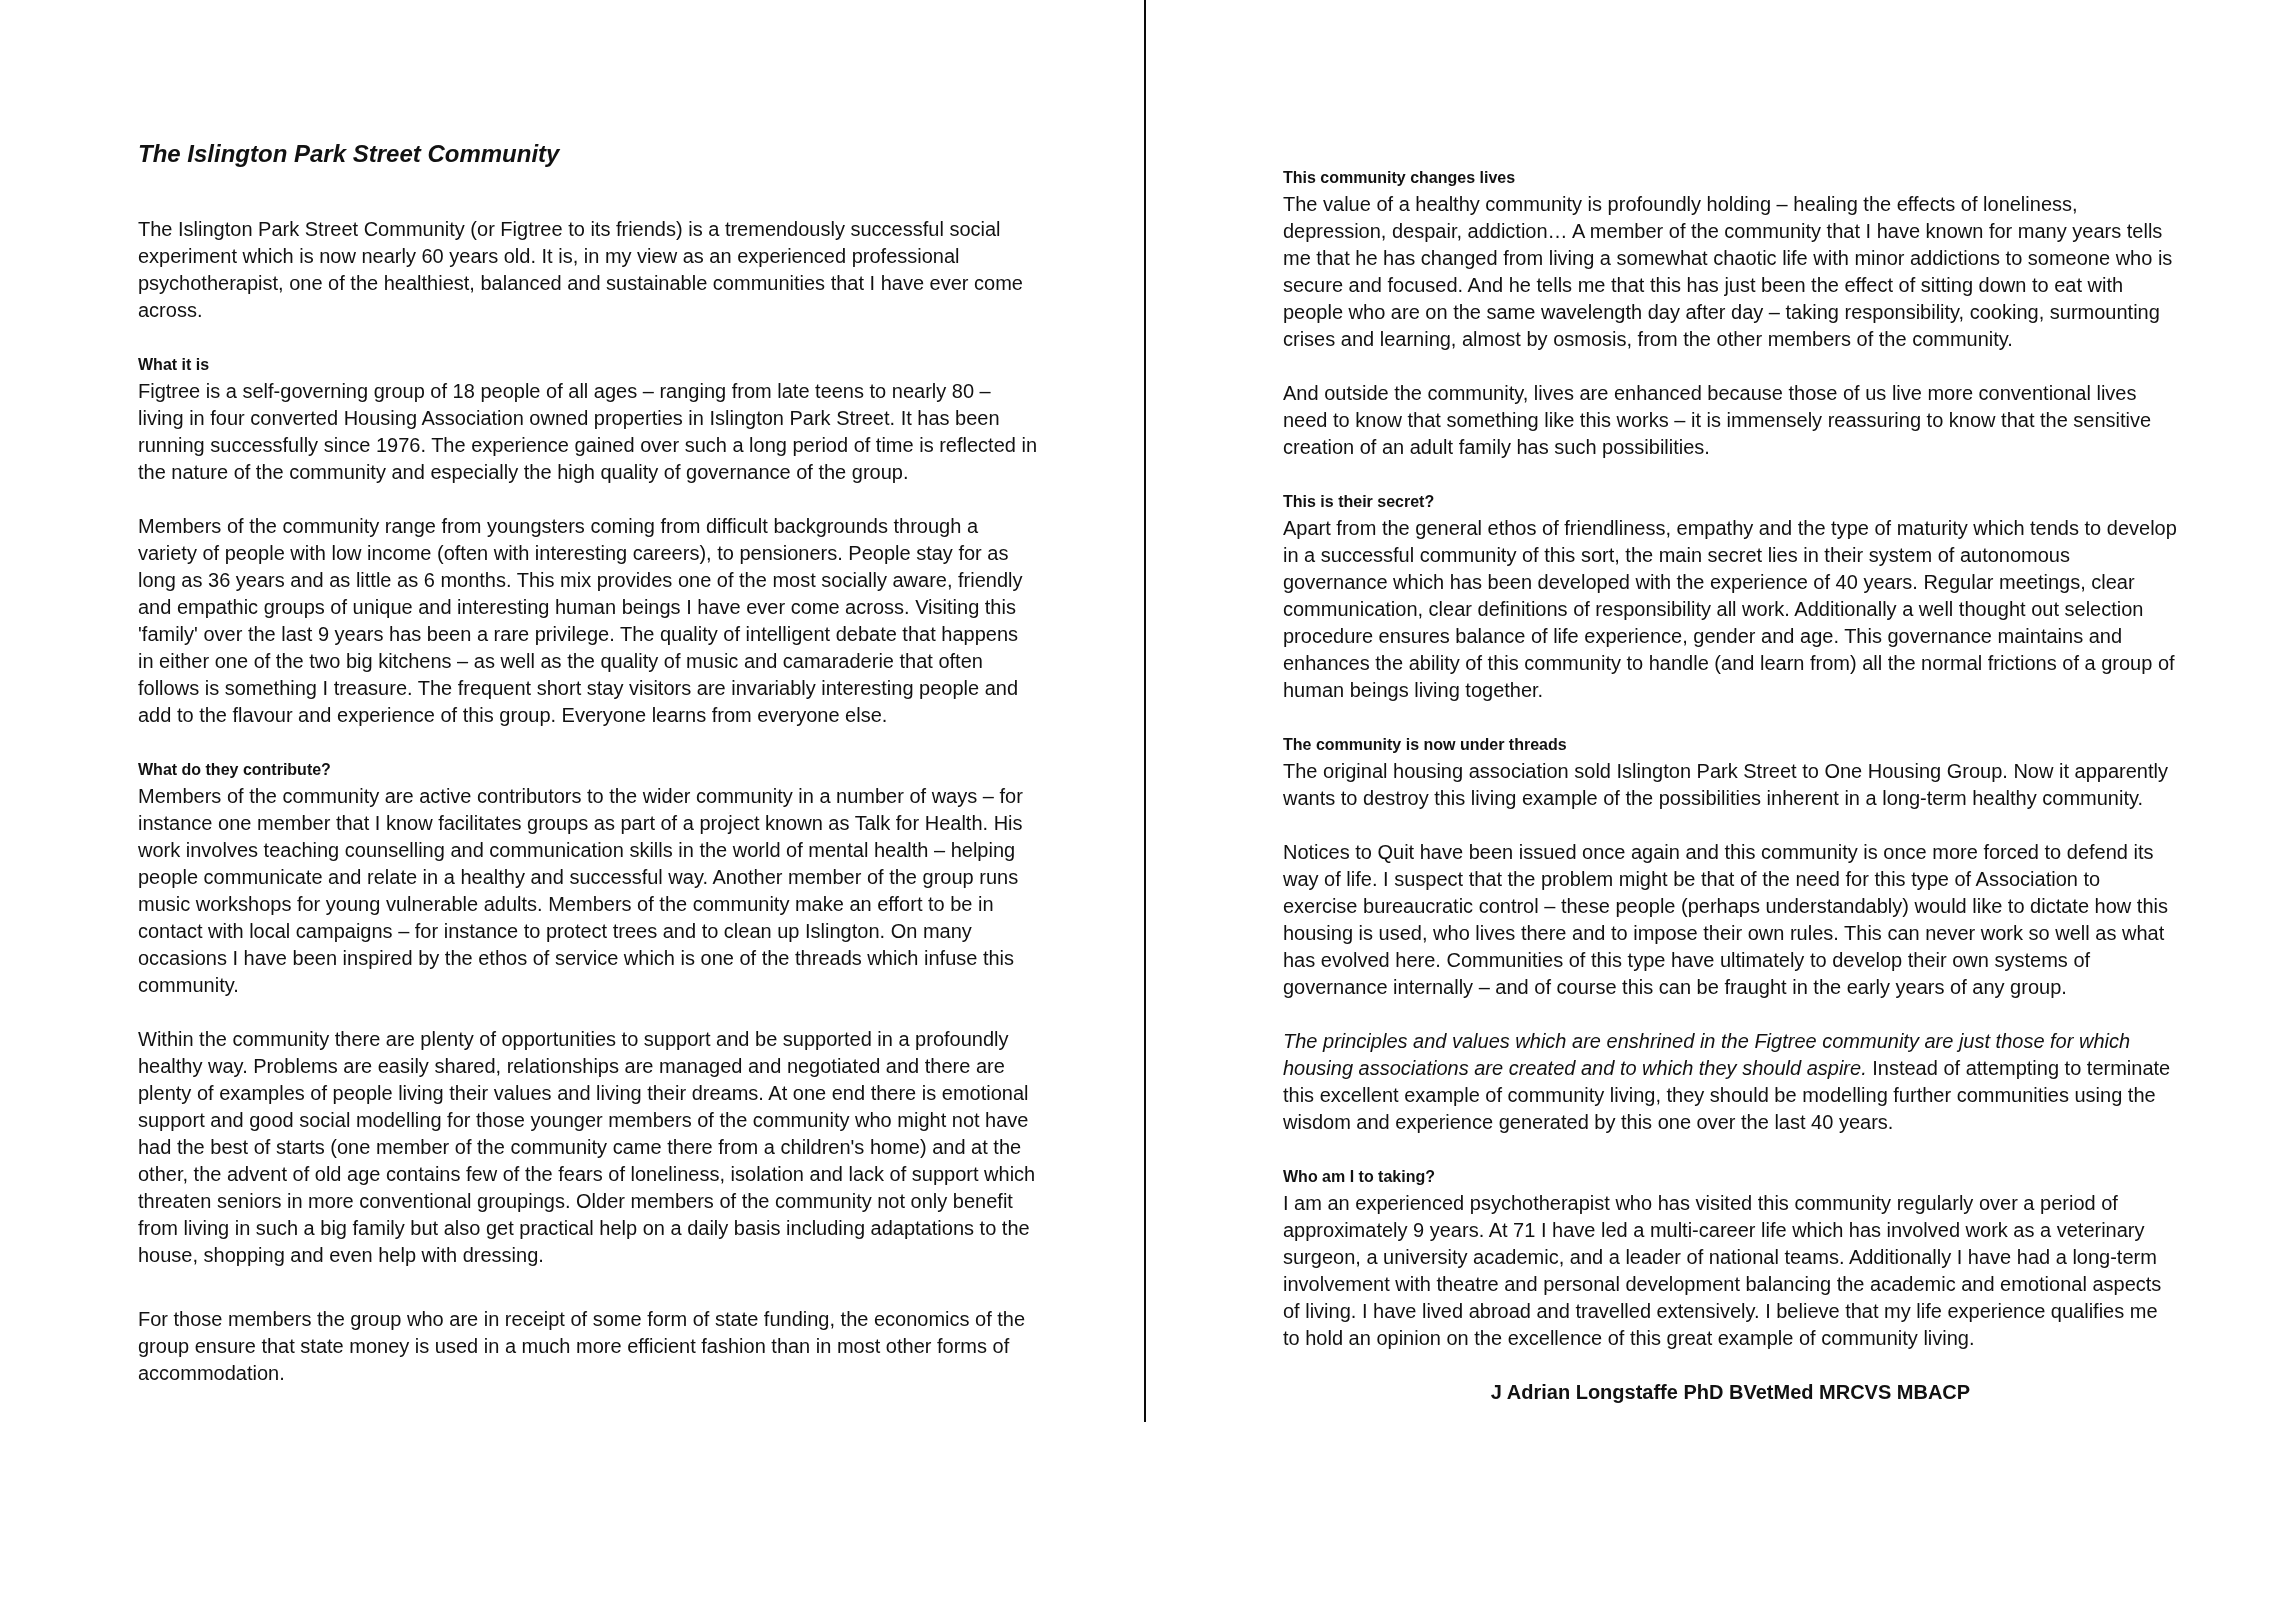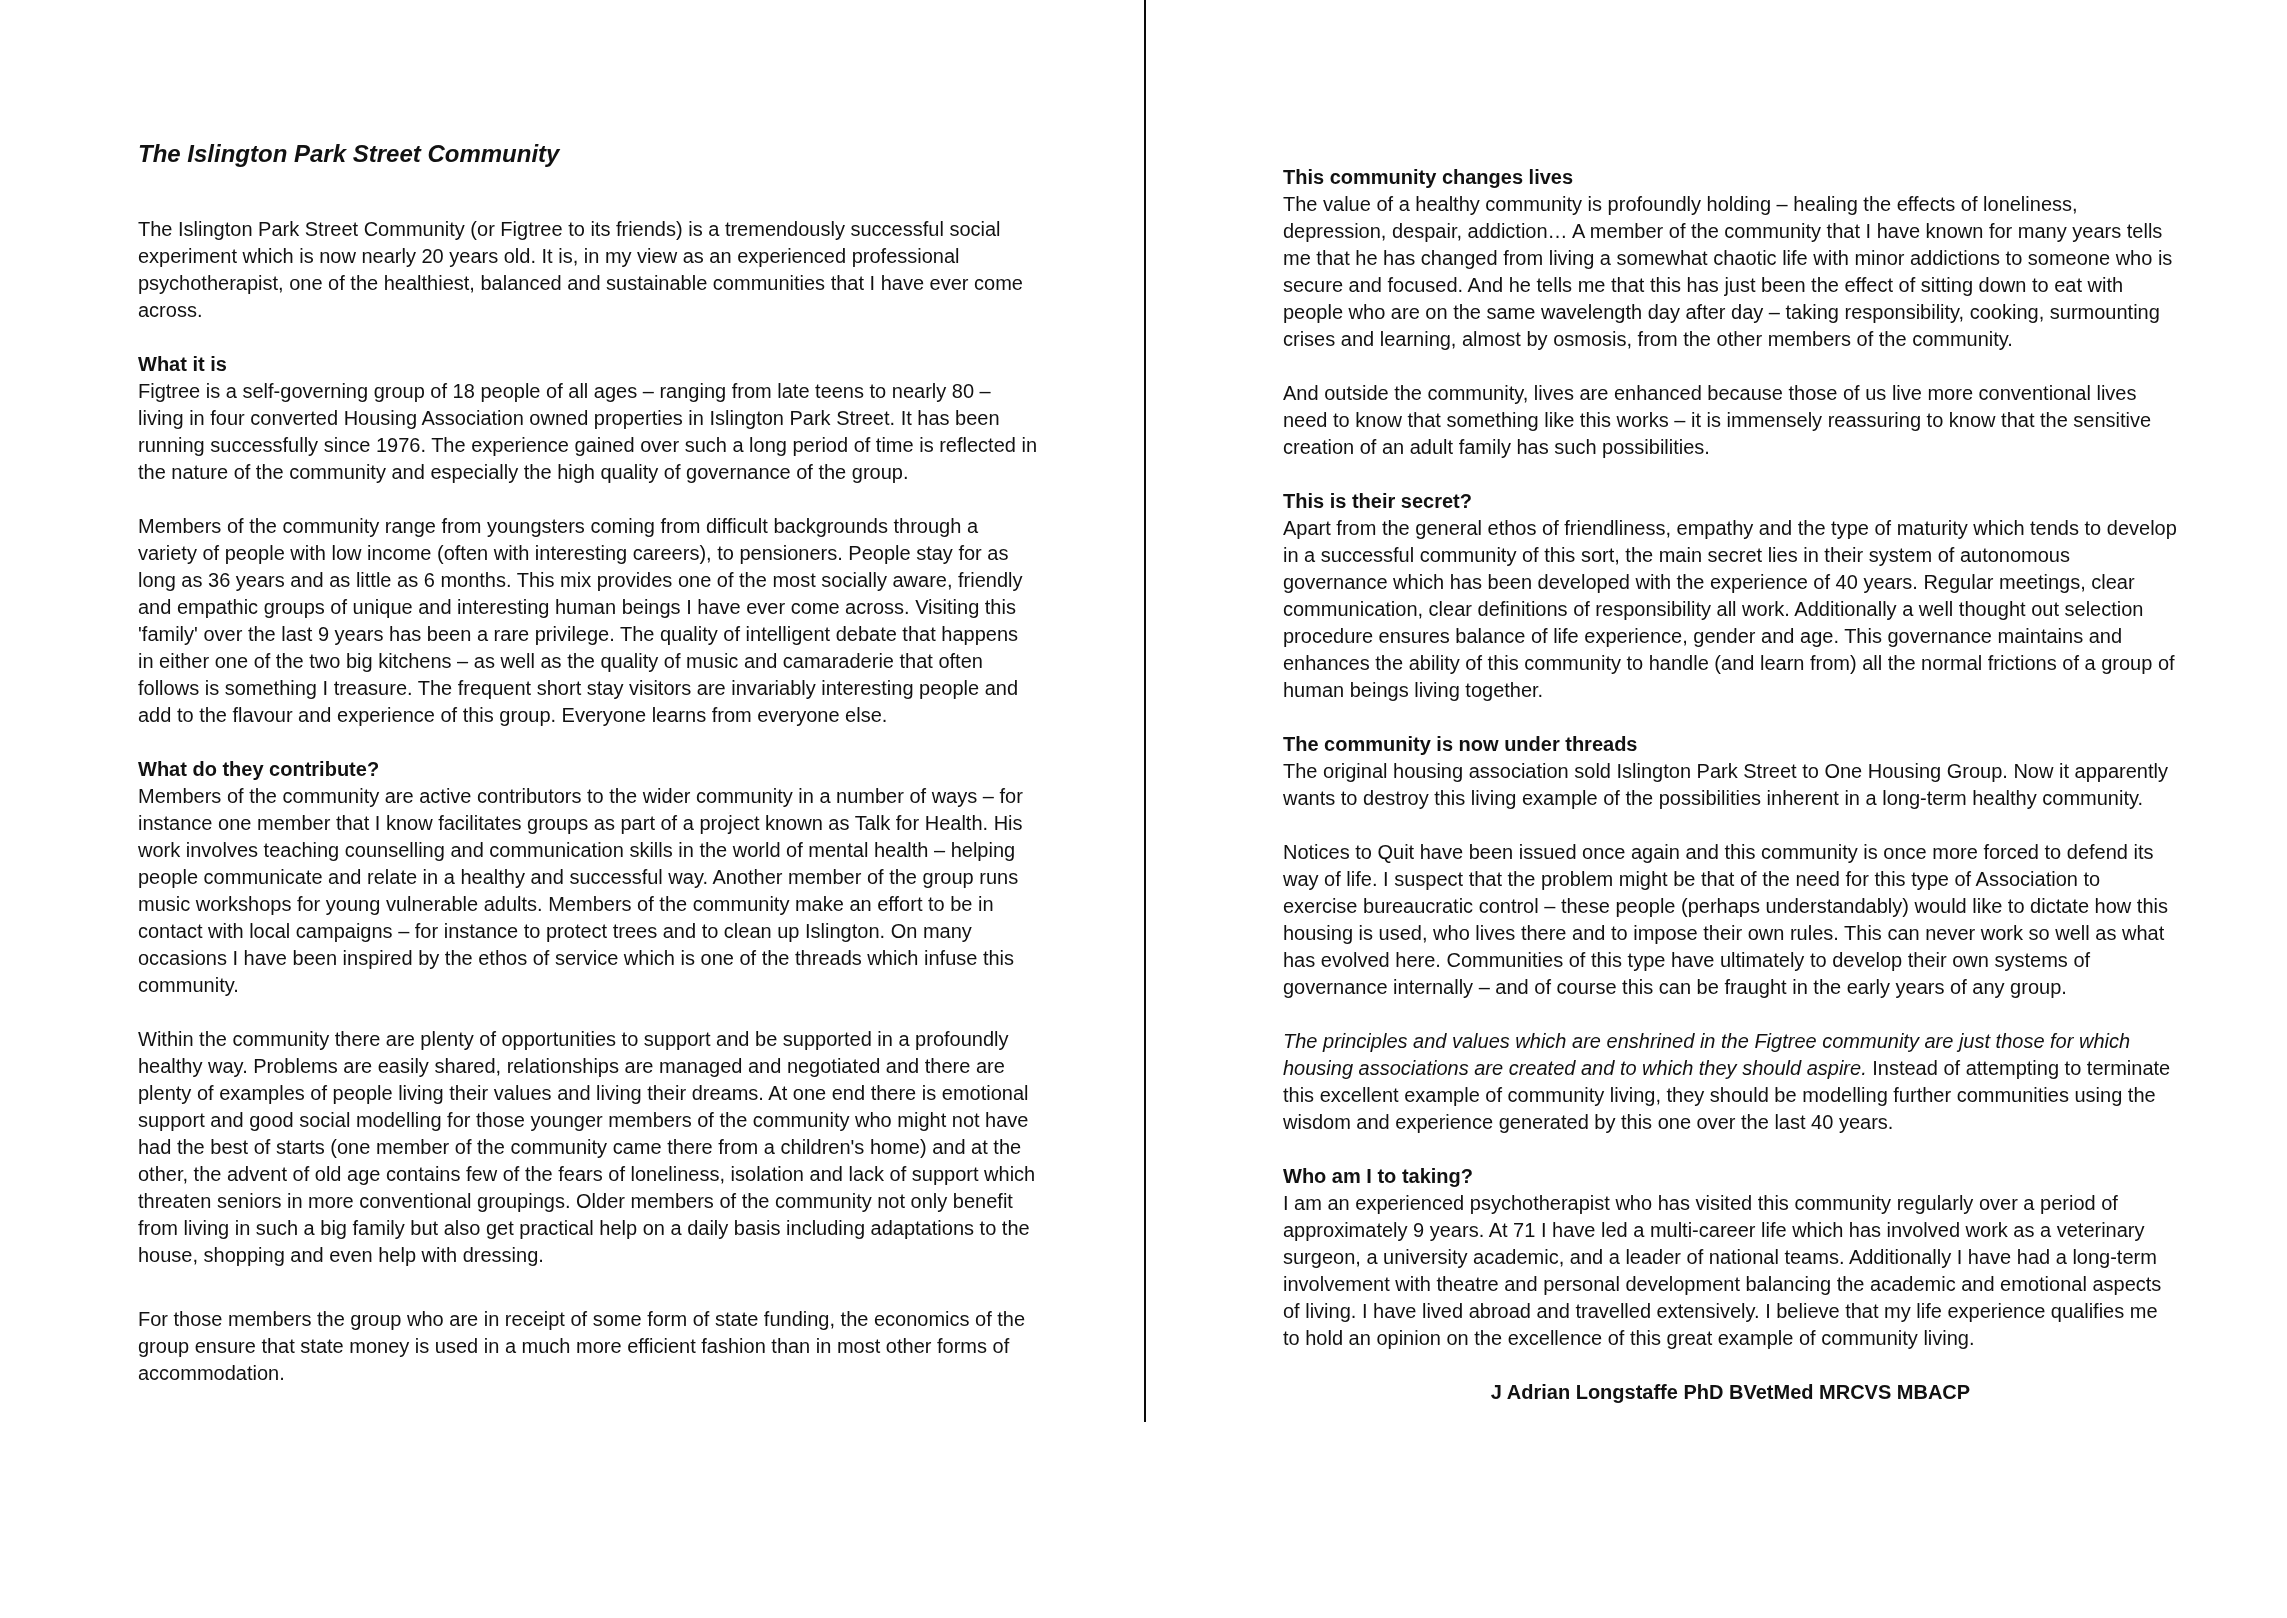--- a/index.html
+++ b/index.html
@@ -48,21 +48,21 @@
     line-height: 28px;
   }
   .para {
     margin: 0 0 27px 0;
   }
   .para:last-child {
     margin-bottom: 0;
     margin-top: 37px;
   }
   .sec-heading {
-    font-size: 20px;
+    font-size: 16px;
     font-weight: bold;
     margin: 0;
     line-height: 27px;
   }
   .sec-para {
     margin: 0 0 27px 0;
   }
   .italic-lead {
     font-style: italic;
   }
@@ -75,21 +75,21 @@
 </head>
 <body>
 
 <div class="canvas">
 
   <div class="page-divider"></div>
 
   <div class="col col-left">
     <h1 class="doc-title">The Islington Park Street Community</h1>
 
-    <p class="para">The Islington Park Street Community (or Figtree to its friends) is a tremendously successful social experiment which is now nearly 20 years old. It is, in my view as an experienced professional psychotherapist, one of the healthiest, balanced and sustainable communities that I have ever come across.</p>
+    <p class="para">The Islington Park Street Community (or Figtree to its friends) is a tremendously successful social experiment which is now nearly 60 years old. It is, in my view as an experienced professional psychotherapist, one of the healthiest, balanced and sustainable communities that I have ever come across.</p>
 
     <h2 class="sec-heading">What it is</h2>
     <p class="para sec-para">Figtree is a self-governing group of 18 people of all ages – ranging from late teens to nearly 80 – living in four converted Housing Association owned properties in Islington Park Street. It has been running successfully since 1976. The experience gained over such a long period of time is reflected in the nature of the community and especially the high quality of governance of the group.</p>
 
     <p class="para">Members of the community range from youngsters coming from difficult backgrounds through a variety of people with low income (often with interesting careers), to pensioners. People stay for as long as 36 years and as little as 6 months. This mix provides one of the most socially aware, friendly and empathic groups of unique and interesting human beings I have ever come across. Visiting this 'family' over the last 9 years has been a rare privilege. The quality of intelligent debate that happens in either one of the two big kitchens – as well as the quality of music and camaraderie that often follows is something I treasure. The frequent short stay visitors are invariably interesting people and add to the flavour and experience of this group. Everyone learns from everyone else.</p>
 
     <h2 class="sec-heading">What do they contribute?</h2>
     <p class="para sec-para">Members of the community are active contributors to the wider community in a number of ways – for instance one member that I know facilitates groups as part of a project known as Talk for Health. His work involves teaching counselling and communication skills in the world of mental health – helping people communicate and relate in a healthy and successful way. Another member of the group runs music workshops for young vulnerable adults.  Members of the community make an effort to be in contact with local campaigns – for instance to protect trees and to clean up Islington. On many occasions I have been inspired by the ethos of service which is one of the threads which infuse this community.</p>
 
     <p class="para">Within the community there are plenty of opportunities to support and be supported in a profoundly healthy way. Problems are easily shared, relationships are managed and negotiated and there are plenty of examples of people living their values and living their dreams. At one end there is emotional support and good social modelling for those younger members of the community who might not have had the best of starts (one member of the community came there from a children's home) and at the other, the advent of old age contains few of the fears of loneliness, isolation and lack of support which threaten seniors in more conventional groupings. Older members of the community not only benefit from living in such a big family but also get practical help on a daily basis including adaptations to the house, shopping and even help with dressing.</p>

